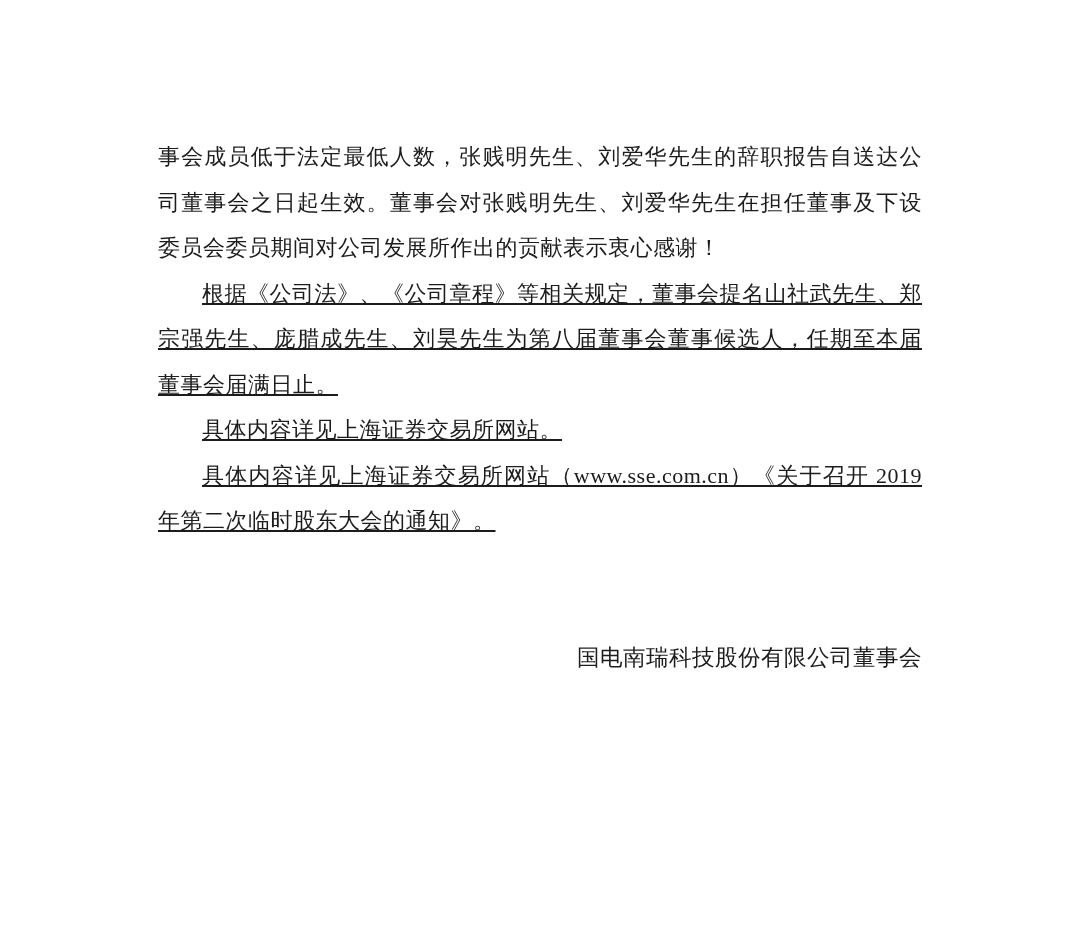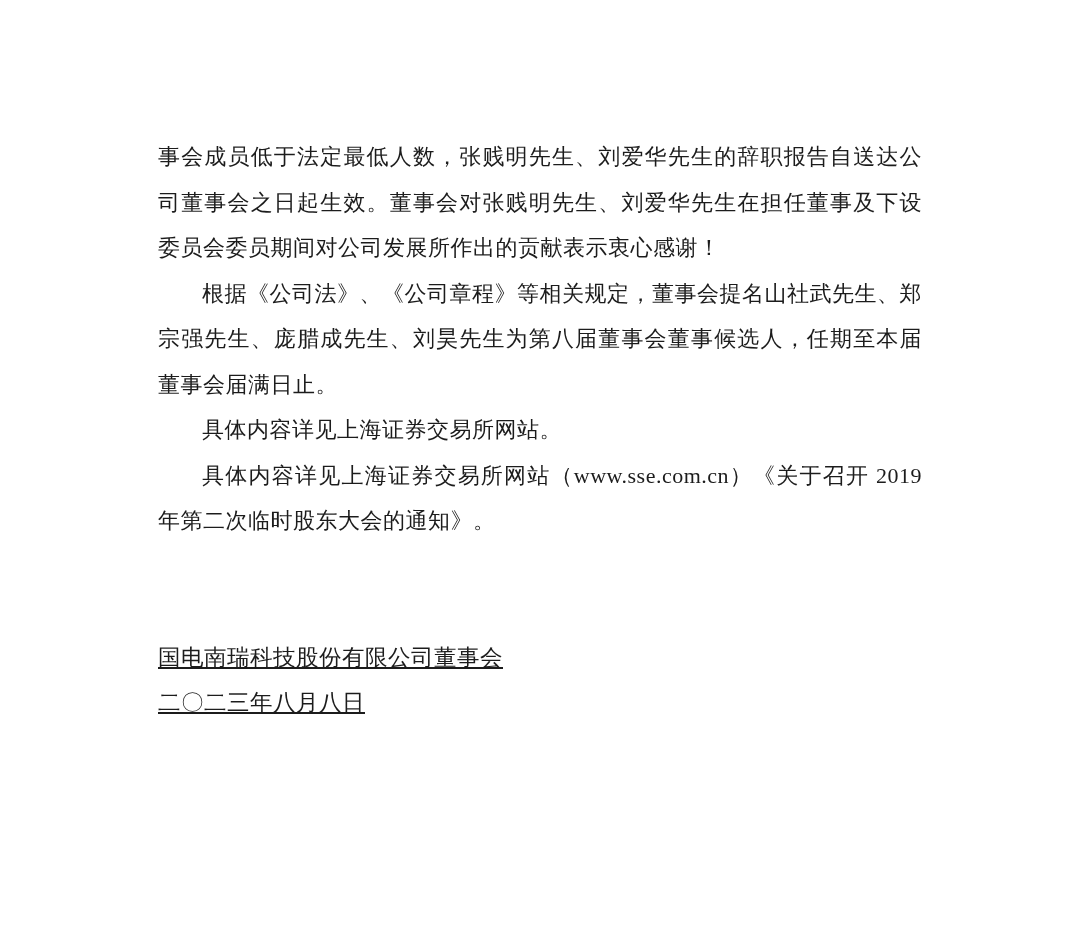--- a/index.html
+++ b/index.html
@@ -24,29 +24,30 @@
   }
   .para {
     margin: 0;
     font-size: 22px;
     line-height: 45.5px;
     text-align: justify;
     letter-spacing: 0.5px;
   }
   .para.indent {
     text-indent: 2em;
+    text-decoration: underline;
   }
   .para.bold-hei {
     font-family: "Liberation Sans", "DejaVu Sans", sans-serif;
     font-weight: 700;
     letter-spacing: 0.2px;
   }
   .sig-block {
     margin-top: 91px;
-    text-decoration: underline;
+    text-align: right;
   }
   .sig-line {
     margin: 0;
     font-size: 22.5px;
     line-height: 45.5px;
     letter-spacing: 0.5px;
   }
   .sig-line.date {
     padding-right: 14px;
   }
@@ -56,16 +57,15 @@
 
 <div class="page">
   <div class="doc">
     <p class="para">事会成员低于法定最低人数，张贱明先生、刘爱华先生的辞职报告自送达公司董事会之日起生效。董事会对张贱明先生、刘爱华先生在担任董事及下设委员会委员期间对公司发展所作出的贡献表示衷心感谢！</p>
     <p class="para indent">根据《公司法》、《公司章程》等相关规定，董事会提名山社武先生、郑宗强先生、庞腊成先生、刘昊先生为第八届董事会董事候选人，任期至本届董事会届满日止。</p>
     <p class="para indent">具体内容详见上海证券交易所网站。</p>
     <p class="para indent">具体内容详见上海证券交易所网站（www.sse.com.cn）《关于召开 2019 年第二次临时股东大会的通知》。</p>
 
     <div class="sig-block">
       <p class="sig-line">国电南瑞科技股份有限公司董事会</p>
-      <p class="sig-line date">二〇二三年八月八日</p>
     </div>
   </div>
 </div>
 
 </body></html>

